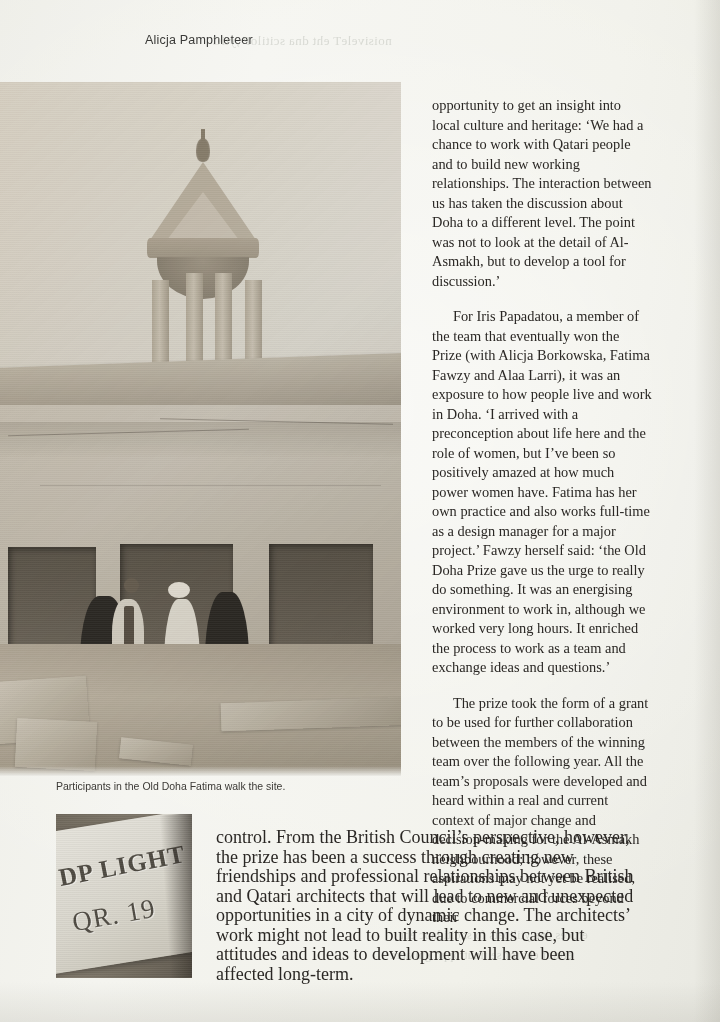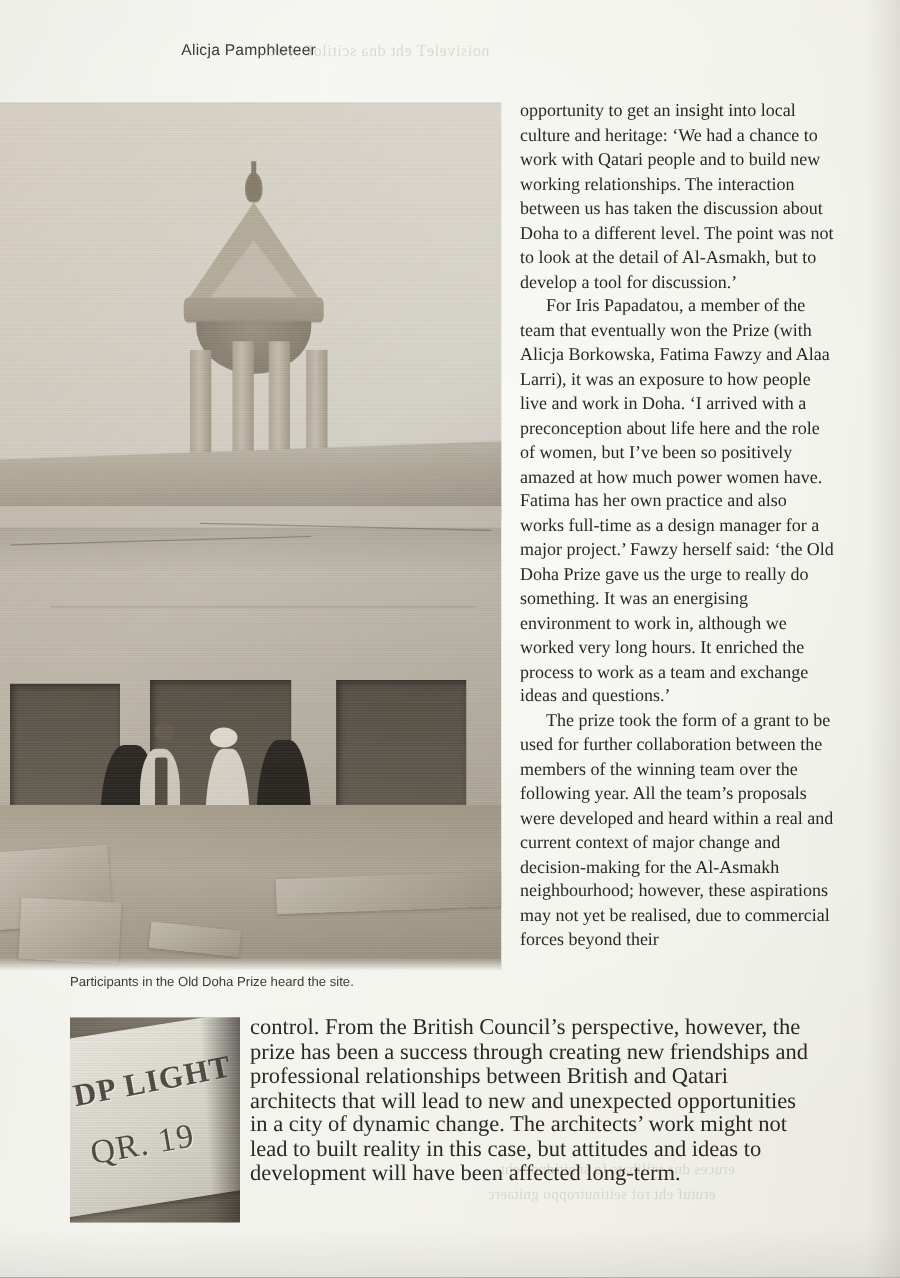--- a/index.html
+++ b/index.html
@@ -287,21 +287,21 @@
     text-align: left;
   }
   .col-bottom {
     position: absolute;
     left: 200px;
     top: 812px;
     width: 452px;
     font-size: 18px;
     line-height: 19.5px;
   }
-  .para { margin: 0; }
+  .para { margin: 16px; }
   .para + .para { text-indent: 1.45em; }
 </style>
 </head>
 <body>
 
 <div class="page">
 
   <div class="paper-tone"></div>
 
   <div class="running-header">Alicja Pamphleteer</div>
@@ -347,21 +347,21 @@
     <div class="pm-rubble" style="left:-2%; top:86%; width:24%; height:9%; transform:rotate(-4deg);"></div>
     <div class="pm-rubble" style="left:4%;  top:92%; width:20%; height:7%; transform:rotate(3deg);"></div>
     <div class="pm-rubble" style="left:55%; top:89%; width:48%; height:4%; transform:rotate(-2deg);"></div>
     <div class="pm-rubble" style="left:30%; top:95%; width:18%; height:3%; transform:rotate(6deg);"></div>
 
     <div class="pm-sepia"></div>
     <div class="pm-grain"></div>
     <div class="pm-fade-bottom"></div>
   </figure>
 
-  <div class="caption">Participants in the Old Doha Prize heard the site.</div>
+  <div class="caption">Participants in the Old Doha Fatima walk the site.</div>
 
   <figure class="photo-sign" style="margin:0">
     <div class="ps-bg"></div>
     <div class="ps-card"></div>
     <div class="ps-text ps-line1">DP LIGHT</div>
     <div class="ps-text ps-line2">QR. 19</div>
     <div class="ps-shadow-strip"></div>
     <div class="ps-grain"></div>
   </figure>
 

